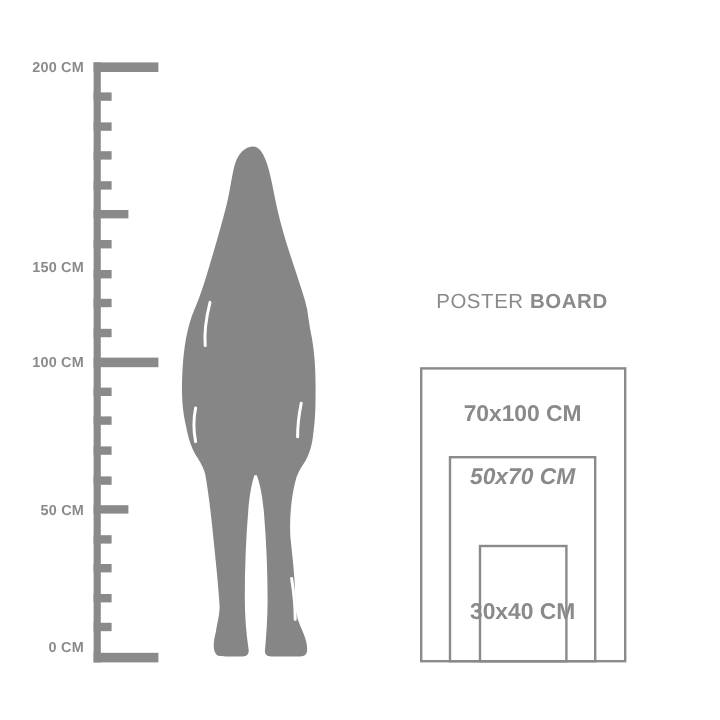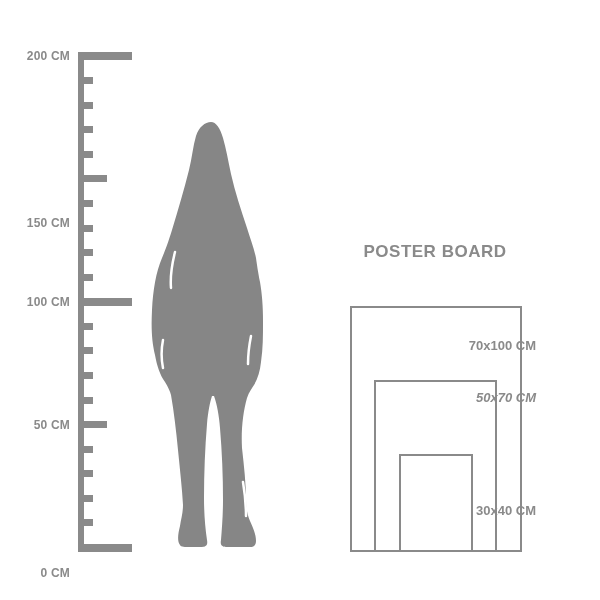--- a/index.html
+++ b/index.html
@@ -19,26 +19,26 @@
 
   
   #figure-svg { position:absolute; left:0; top:0; width:600px; height:600px; }
 
   
   #poster-title {
     position:absolute; left:335px; top:241px; width:200px;
     text-align:center; font-size:17px; color:var(--gray);
     letter-spacing:0.5px; line-height:22px; white-space:nowrap;
   }
-  #poster-title .t-regular { font-weight:bold; }
+  #poster-title .t-regular { font-weight:normal; }
   #poster-title .t-bold { font-weight:bold; }
   .poster-rect { position:absolute; border:2px solid var(--gray); background:transparent; }
   .poster-label {
-    position:absolute; left:335px; width:201px; text-align:right;
-    font-size:13px; font-weight:bold; color:var(--gray); line-height:16px;
+    position:absolute; left:335px; width:201px; text-align:center;
+    font-size:19px; font-weight:bold; color:var(--gray); line-height:16px;
   }
 </style>
 </head>
 <body>
 
 <div id="stage">
 
   <div id="ruler">
     <div id="ruler-bar" style="left: 78px; width: 6px; top: 52px; height: 499.5px;"></div>
     <div id="ruler-ticks">
@@ -62,21 +62,21 @@
         <div class="tick" style="left: 78px; top: 126.2px; width: 15px; height: 7px;"></div>
         <div class="tick" style="left: 78px; top: 101.6px; width: 15px; height: 7px;"></div>
         <div class="tick" style="left: 78px; top: 77.1px; width: 15px; height: 7px;"></div>
         <div class="tick" style="left: 78px; top: 52px; width: 54px; height: 8px;"></div>
       </div>
     <div id="ruler-labels">
         <div class="ruler-label" style="top: 48px;">200 CM</div>
         <div class="ruler-label" style="top: 170.9px; margin-top: 44px;">150 CM</div>
         <div class="ruler-label" style="top: 293.8px;">100 CM</div>
         <div class="ruler-label" style="top: 416.6px; padding-left: 25px;">50 CM</div>
-        <div class="ruler-label" style="top: 565px;">0 CM</div>
+        <div class="ruler-label" style="top: 531px;">0 CM</div>
       </div>
   </div>
 
   <svg id="figure-svg" viewBox="0 0 600 600" aria-hidden="true">
     <path fill="#868686" d="
       M211,122
       C205,122 199,127 196,136
       C193,146 192,158 189,170
       C184,190 178,210 172,230
       C168,243 165,251 162,258

